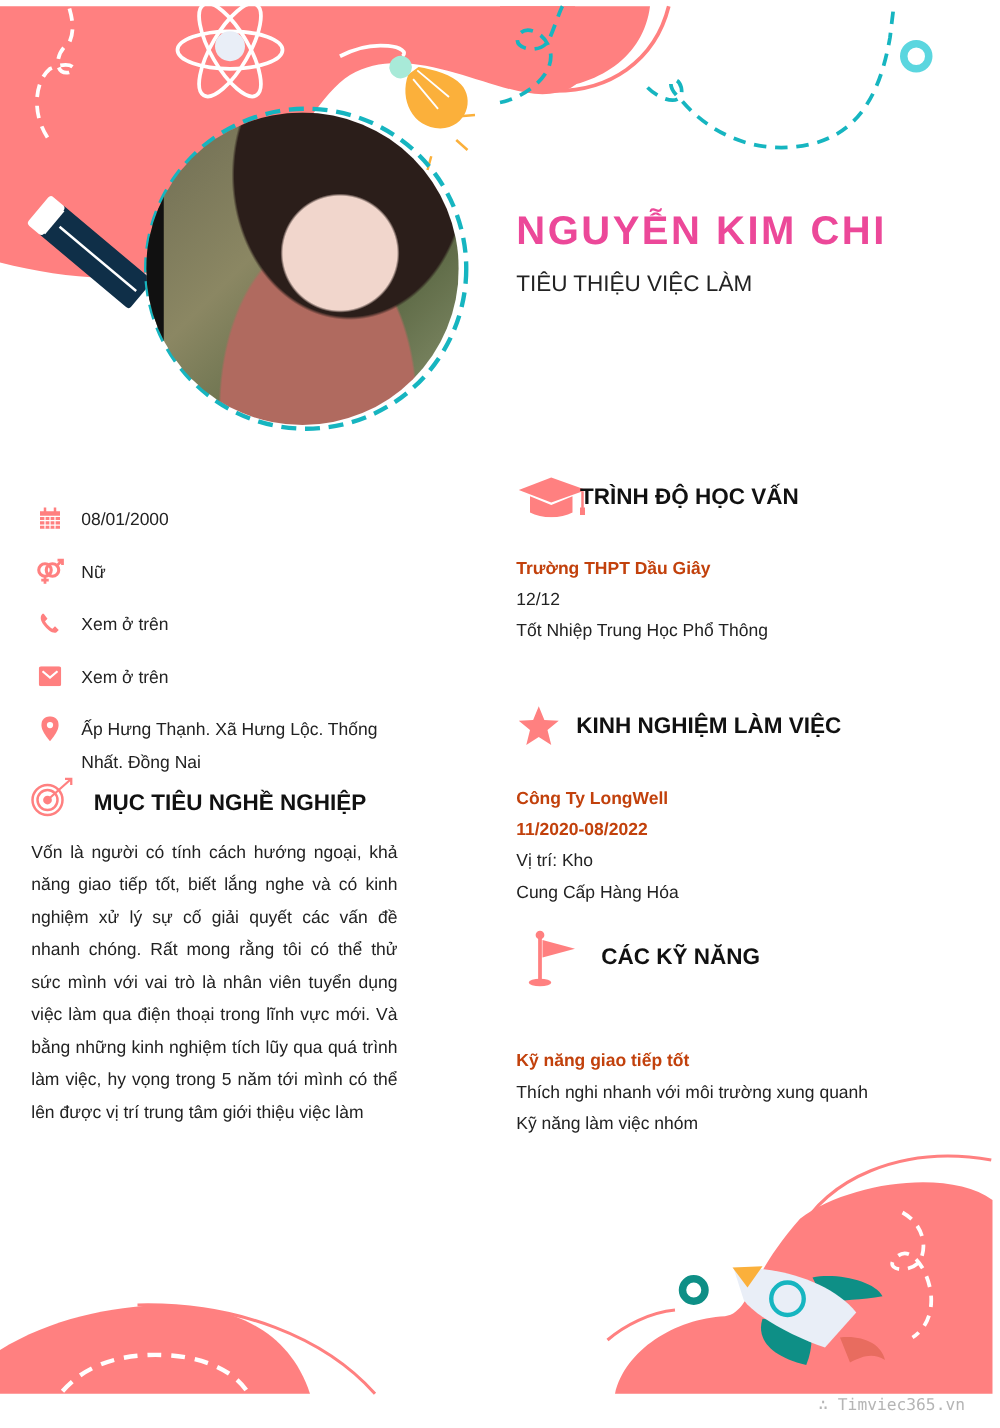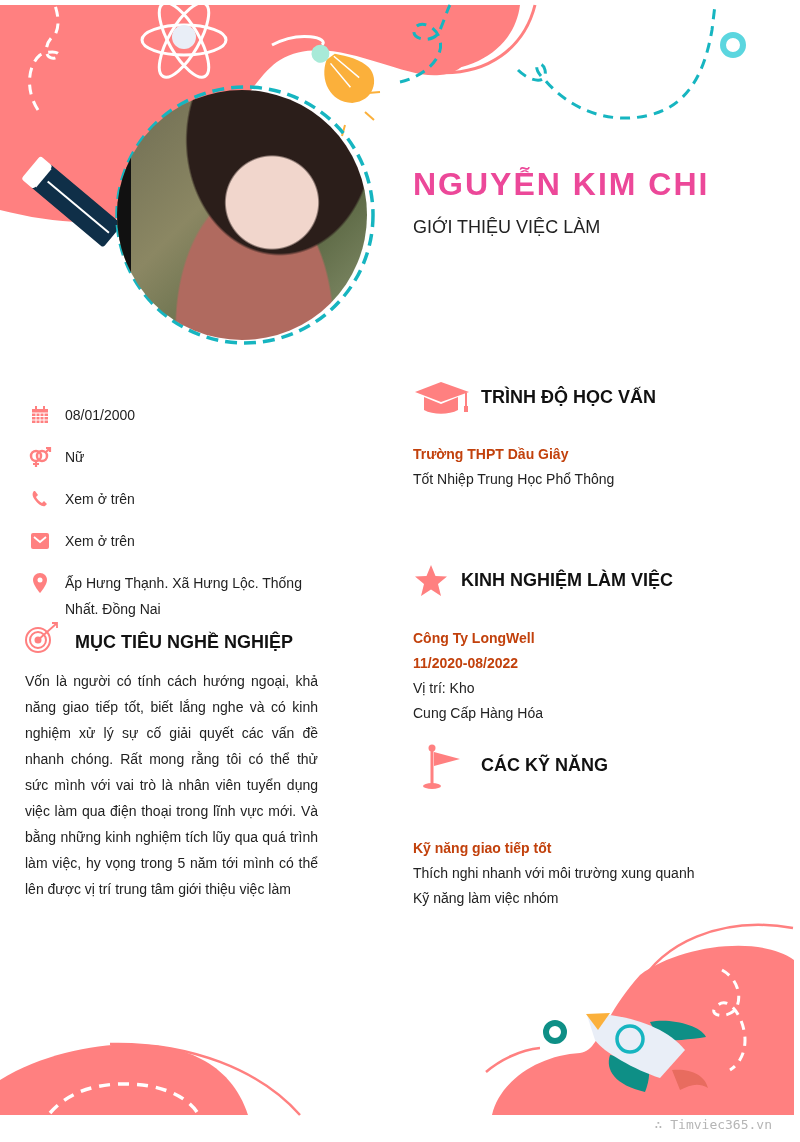--- a/index.html
+++ b/index.html
@@ -34,21 +34,21 @@
 
   .sec-title { font-size: 18px; font-weight: bold; color: #111; }
   .goal-title { left: 75px; top: 632px; }
   .goal-icon { left: 24px; top: 620px; }
   .goal-text {
     left: 25px; top: 668px; width: 293px; font-size: 14px; line-height: 26px;
     text-align: justify; color: #222;
   }
 
   .edu-icon { left: 413px; top: 380px; }
-  .edu-title { left: 481px; top: 387px; text-align: center; }
+  .edu-title { left: 464px; top: 387px; text-align: center; }
   .edu-body { left: 413px; top: 442px; font-size: 14px; line-height: 25px; }
 
   .exp-icon { left: 413px; top: 563px; }
   .exp-title { left: 461px; top: 570px; }
   .exp-body { left: 413px; top: 626px; font-size: 14px; line-height: 25px; }
 
   .skill-icon { left: 420px; top: 744px; }
   .skill-title { left: 481px; top: 755px; }
   .skill-body { left: 413px; top: 836px; font-size: 14px; line-height: 25px; }
 
@@ -100,21 +100,21 @@
 
   <circle cx="245" cy="215" r="128" fill="none" stroke="#16b5c0" stroke-width="3.5" stroke-dasharray="12,7"></circle>
   <circle cx="245" cy="215" r="123" fill="#fff"></circle>
 </svg>
 
 <div class="abs photo">
   <div class="black-edge"></div>
 </div>
 
 <div class="abs name">NGUYỄN KIM CHI</div>
-<div class="abs subtitle">GIỚI THIỆU VIỆC LÀM</div>
+<div class="abs subtitle">TIÊU THIỆU VIỆC LÀM</div>
 
 <div class="abs contact">
   <div class="contact-item">
     <span class="ic">
       <svg width="20" height="20" viewBox="0 0 20 20">
           <rect x="2" y="4" width="16" height="14" fill="#ff8080"></rect>
           <rect x="5" y="1" width="2" height="5" fill="#ff8080"></rect>
           <rect x="13" y="1" width="2" height="5" fill="#ff8080"></rect>
           <path d="M2,8 H18 M2,11.5 H18 M2,15 H18 M6,8 V18 M10,8 V18 M14,8 V18" stroke="#fff" stroke-width="1"></path>
         </svg>
@@ -174,20 +174,21 @@
   <svg width="58" height="34" viewBox="0 0 58 34">
       <path d="M2,12 L28,2 L56,12 L28,22 Z" fill="#ff8080"></path>
       <path d="M11,17 L11,30 C20,35 36,35 45,30 L45,17 L28,24 Z" fill="#ff8080"></path>
       <path d="M53,13 L53,28" stroke="#ff8080" stroke-width="2"></path>
       <rect x="51" y="26" width="4" height="6" fill="#ff8080"></rect>
     </svg>
 </div>
 <div class="abs sec-title edu-title">TRÌNH ĐỘ HỌC VẤN</div>
 <div class="abs edu-body">
   <div class="b">Trường THPT Dầu Giây</div>
+  <div>12/12</div>
   <div>Tốt Nhiệp Trung Học Phổ Thông</div>
 </div>
 
 <div class="abs exp-icon">
   <svg width="36" height="36" viewBox="0 0 36 36">
       <path d="M18,2 L22.5,13 L34,13.5 L25,21 L28,33 L18,26.5 L8,33 L11,21 L2,13.5 L13.5,13 Z" fill="#ff8080"></path>
     </svg>
 </div>
 <div class="abs sec-title exp-title">KINH NGHIỆM LÀM VIỆC</div>
 <div class="abs exp-body">

